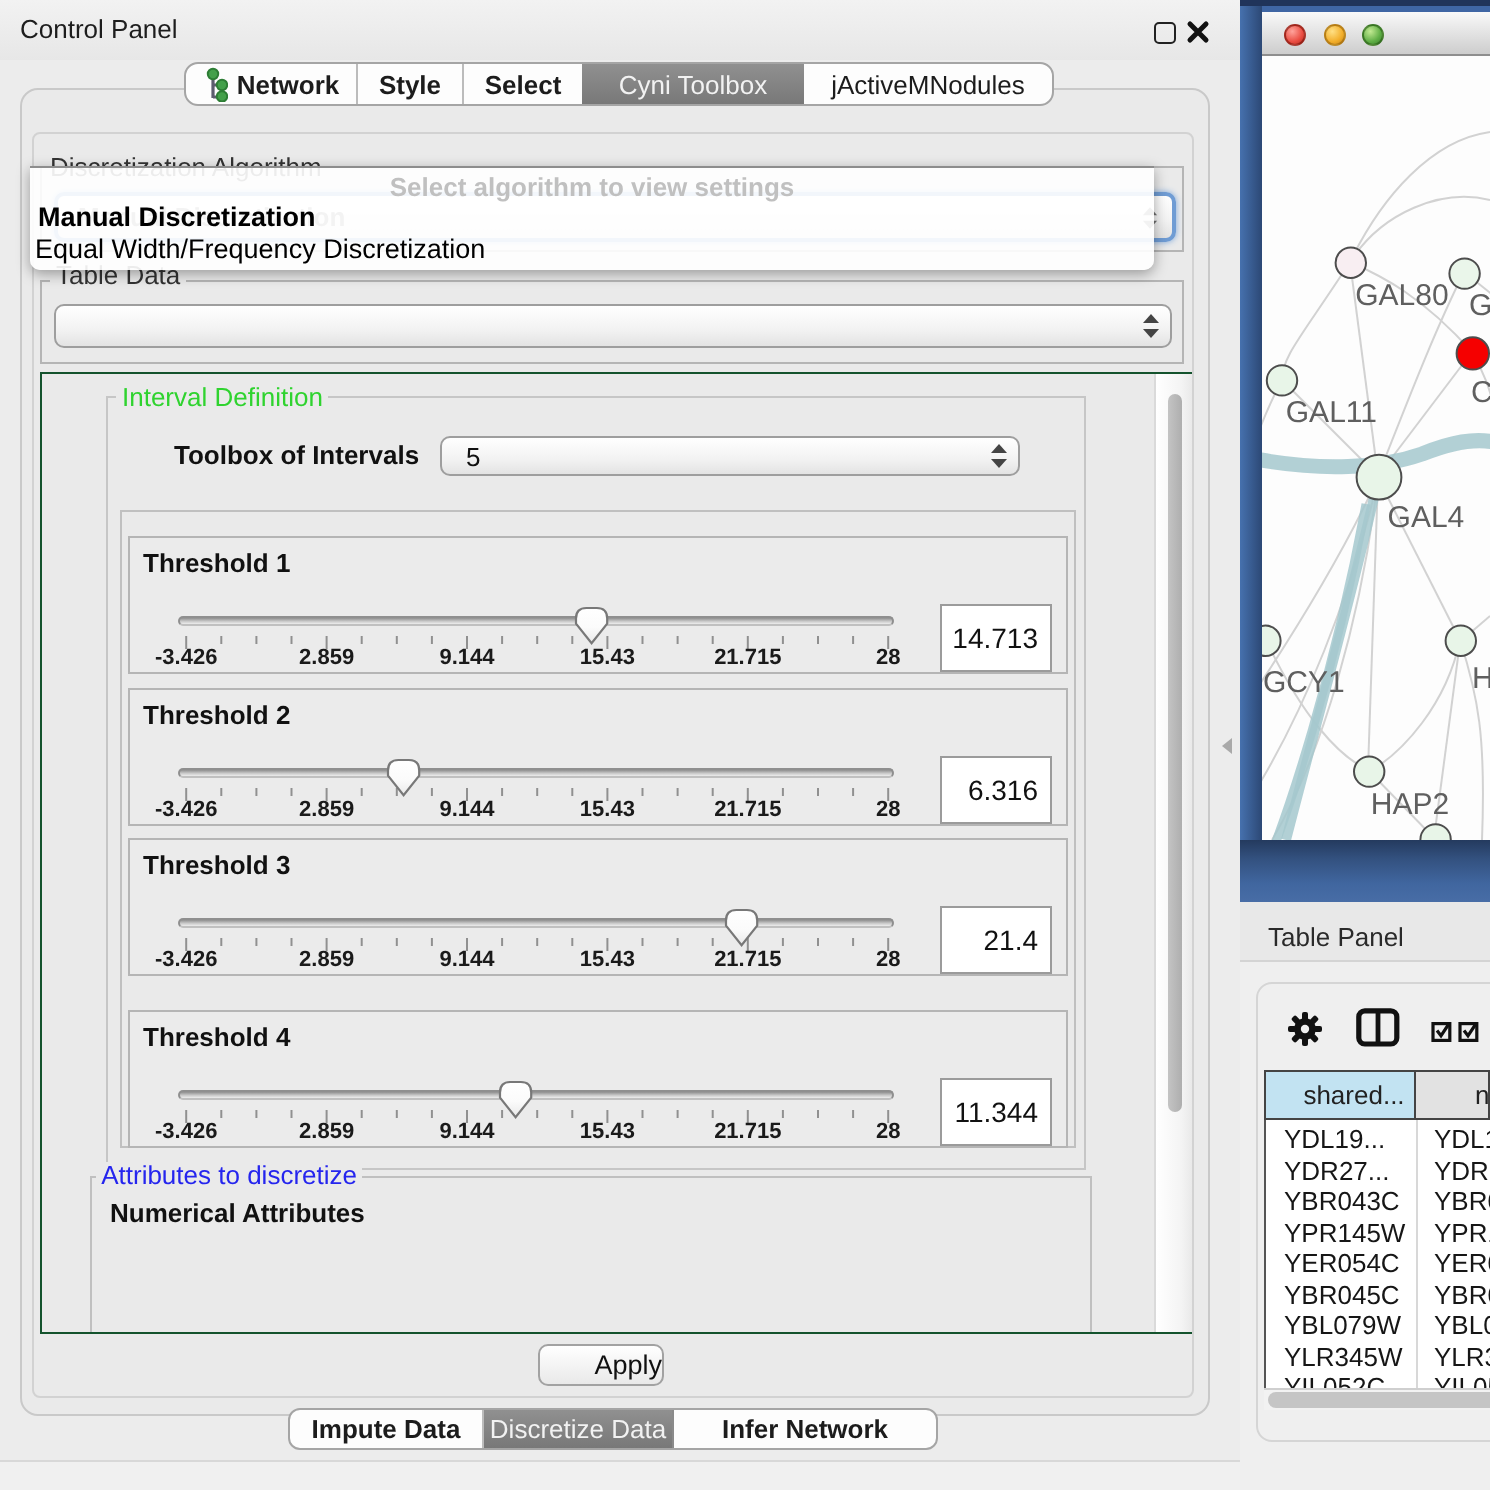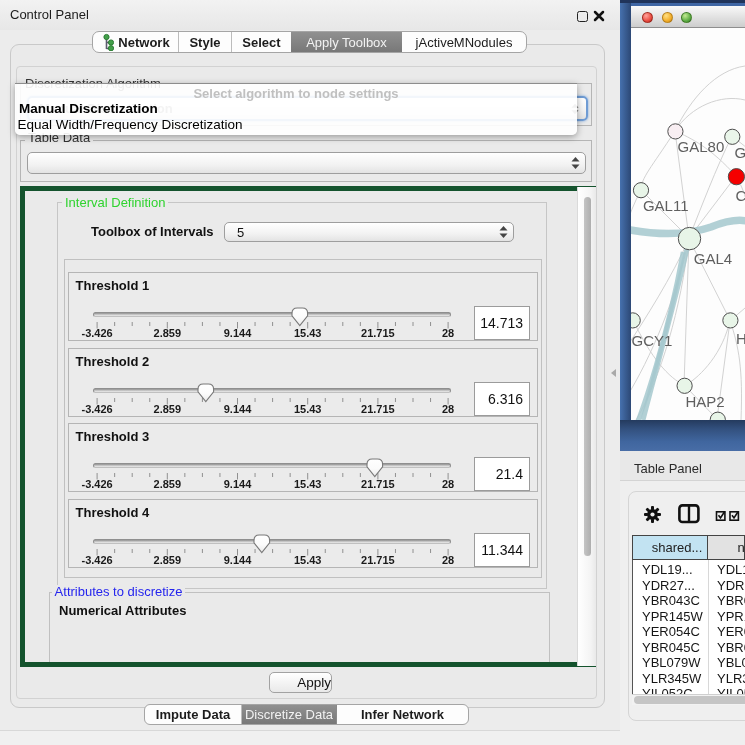--- a/index.html
+++ b/index.html
@@ -44,21 +44,21 @@
 
 <div class="abs" style="left:20px;top:140px;width:572px;height:42px;border:1px solid #b5b5b5"></div>
 <div class="abs" style="left:25px;top:130px;font-size:13px;color:#333;background:#eaeaea;padding:0 3px">Table Data</div>
 <div class="combo" style="left:27px;top:152px;width:559px;height:22px">
   <svg class="updn" viewBox="0 0 9 12">
       <path d="M4.5,0 L8.5,4.5 H0.5 Z" fill="#444"></path>
       <path d="M4.5,12 L8.5,7.5 H0.5 Z" fill="#444"></path>
     </svg>
 </div>
 
-<div class="abs" id="scrollpanel" style="left:20px;top:186px;width:576px;height:481px;border:5px solid #14532d;background:#eaeaea;overflow:hidden">
+<div class="abs" id="scrollpanel" style="left:20px;top:186px;width:576px;height:481px;border:1px solid #14532d;background:#eaeaea;overflow:hidden">
 
   <div class="abs" style="left:31.5px;top:11px;width:490px;height:387px;border:1px solid #c6c6c6"></div>
   <div class="grouplab" style="left:37px;top:4.5px;color:#2fd32f">Interval Definition</div>
   <div class="abs" style="left:66px;top:33px;font-weight:bold;font-size:13px;color:#111">Toolbox of Intervals</div>
   <div class="combo" style="left:199px;top:31px;width:290px;height:20px">
     <span style="position:absolute;left:12px;top:2px">5</span>
     <svg class="updn" viewBox="0 0 9 12">
         <path d="M4.5,0 L8.5,4.5 H0.5 Z" fill="#444"></path>
         <path d="M4.5,12 L8.5,7.5 H0.5 Z" fill="#444"></path>
       </svg>
@@ -194,21 +194,21 @@
         <defs>
           <linearGradient id="g2" x1="0" y1="0" x2="0" y2="1">
             <stop offset="0" stop-color="#ffffff"></stop>
             <stop offset="0.55" stop-color="#fbfbfb"></stop>
             <stop offset="1" stop-color="#e9e9e9"></stop>
           </linearGradient>
         </defs>
       </svg>
     </div>
 
-  <div class="tbox" style="top:308px">
+  <div class="tbox" style="top:318px">
     <div class="tlab">Threshold 4</div>
     <div class="track" style="top:38.5px"></div>
     <svg class="abs" style="left:24px;top:48.5px" width="358" height="10">
         <line x1="4.099999999999994" y1="0" x2="4.099999999999994" y2="6.5" stroke="#909090" stroke-width="1"></line>
         <line x1="21.649999999999995" y1="0" x2="21.649999999999995" y2="4" stroke="#909090" stroke-width="1"></line>
         <line x1="39.199999999999996" y1="0" x2="39.199999999999996" y2="4" stroke="#909090" stroke-width="1"></line>
         <line x1="56.75" y1="0" x2="56.75" y2="4" stroke="#909090" stroke-width="1"></line>
         <line x1="74.3" y1="0" x2="74.3" y2="6.5" stroke="#909090" stroke-width="1"></line>
         <line x1="91.85" y1="0" x2="91.85" y2="4" stroke="#909090" stroke-width="1"></line>
         <line x1="109.4" y1="0" x2="109.4" y2="4" stroke="#909090" stroke-width="1"></line>
@@ -269,26 +269,26 @@
     <svg width="13" height="18" viewBox="0 0 13 18" style="margin-right:4px">
       <path d="M5.5,4 V16 M5.5,9.5 H9 M5.5,15.5 H9" stroke="#5c5c6e" stroke-width="1.6" fill="none"></path>
       <circle cx="5.5" cy="4" r="2.6" fill="#43a04a" stroke="#2d7d35" stroke-width="1"></circle>
       <circle cx="10" cy="9.5" r="2.6" fill="#43a04a" stroke="#2d7d35" stroke-width="1"></circle>
       <circle cx="10" cy="15.2" r="2.6" fill="#43a04a" stroke="#2d7d35" stroke-width="1"></circle>
     </svg>Network</div>
   <div style="width:1px;background:#bcbcbc"></div>
   <div class="seg" style="width:52px;font-weight:bold">Style</div>
   <div style="width:1px;background:#bcbcbc"></div>
   <div class="seg" style="width:59px;font-weight:bold">Select</div>
-  <div class="seg seldark" style="width:111px">Apply Toolbox</div>
+  <div class="seg seldark" style="width:111px">Cyni Toolbox</div>
   <div class="seg" style="flex:1;font-weight:normal">jActiveMNodules</div>
 </div>
 
 <div class="abs" style="left:15px;top:82.7px;width:562px;height:52.8px;background:rgba(255,255,255,0.91);border-top:1px solid #8d8d8d;border-radius:0 0 5px 5px;box-shadow:0 2px 7px rgba(0,0,0,0.35)"></div>
-<div class="abs" style="left:15px;top:86px;width:562px;text-align:center;font-size:13px;font-weight:bold;color:#c0c0c0">Select algorithm to node settings</div>
+<div class="abs" style="left:15px;top:86px;width:562px;text-align:center;font-size:13px;font-weight:bold;color:#c0c0c0">Select algorithm to view settings</div>
 <div class="abs" style="left:19px;top:101.3px;font-size:13.5px;font-weight:bold;color:#000">Manual Discretization</div>
 <div class="abs" style="left:17.5px;top:117.2px;font-size:13.5px;color:#000">Equal Width/Frequency Discretization</div>
 
 <div class="abs" style="left:611px;top:369px;width:0;height:0;border-top:4px solid transparent;border-bottom:4px solid transparent;border-right:5px solid #a9a9a9"></div>
 
 <div class="abs" style="left:620px;top:0;width:125px;height:451px;background:#3f66a4"></div>
 <div class="abs" style="left:620px;top:0;width:125px;height:3px;background:#20345a"></div>
 <div class="abs" style="left:620px;top:3px;width:11px;height:448px;background:linear-gradient(90deg,#4671ae,#2c4875)"></div>
 <div class="abs" style="left:620px;top:419.5px;width:125px;height:31px;background:linear-gradient(#243a5e,#33517f 30%,#40669f 70%,#486da6)"></div>
 

